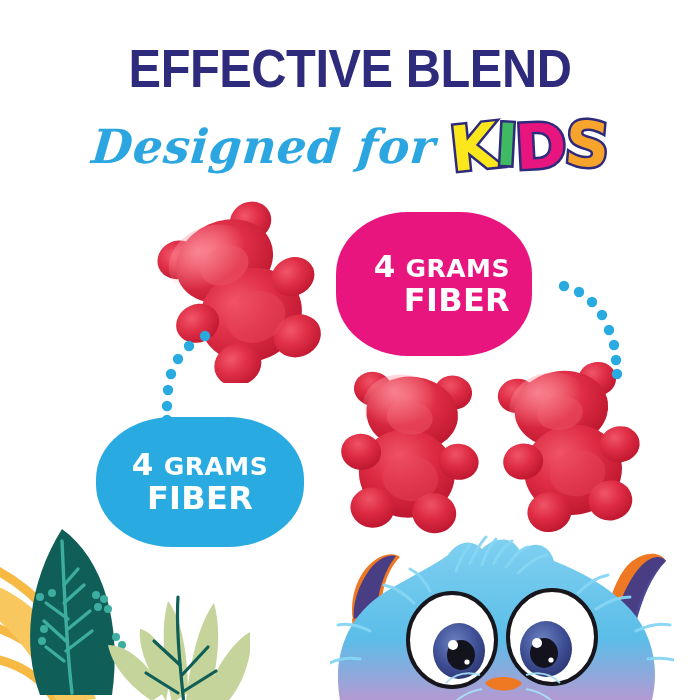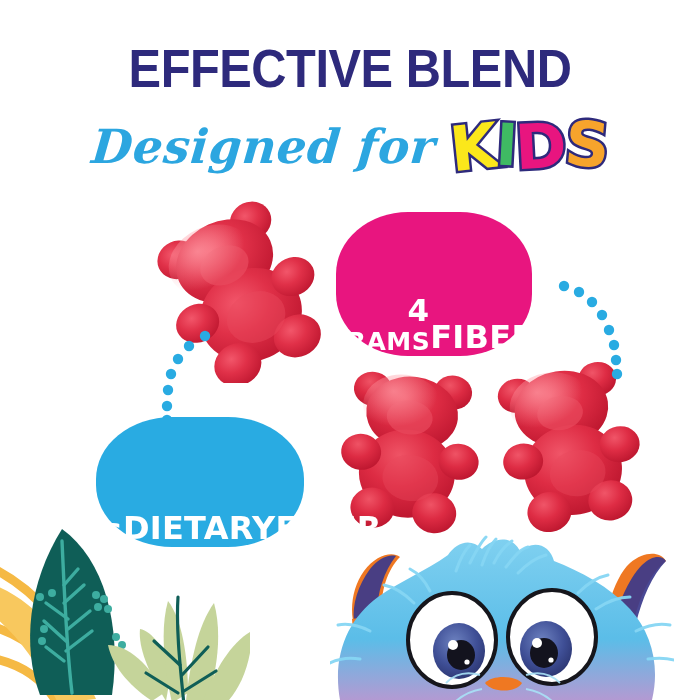--- a/index.html
+++ b/index.html
@@ -77,23 +77,22 @@
   .kids .k4 { color: #f7a42c; transform: rotate(5deg) translateY(-1px); }
 
   
   .badge {
     position: absolute;
     box-sizing: border-box;
     color: #ffffff;
     font-family: "DejaVu Sans", sans-serif;
     font-weight: bold;
     display: flex;
-    flex-direction: row;
+    flex-direction: column;
     justify-content: center;
-    align-items: flex-end;
   }
   .badge .l-small {
     font-size: 25px;
     letter-spacing: 0.5px;
     line-height: 1.12;
   }
   .badge .l-big {
     font-size: 32px;
     letter-spacing: 0.3px;
     line-height: 1.12;
@@ -290,21 +289,20 @@
       <span>GRAMS</span>
     </div>
     <div class="l-big">FIBER</div>
   </div>
 
   <div class="badge" id="badge-dietary">
     <div class="l-small">
       <span class="num">4</span>
       <span>GRAMS</span>
     </div>
-    <div class="l-big">DIETARY</div>
     <div class="l-big">FIBER</div>
   </div>
 
   <svg id="foliage" viewBox="0 0 250 175">
 
     <g fill="none" stroke="#f5b944" stroke-width="9" stroke-linecap="round">
       <path d="M-10 70 C 30 86, 62 118, 86 166"></path>
       <path d="M-14 100 C 22 108, 52 132, 72 172"></path>
       <path d="M-16 132 C 14 136, 40 150, 56 176"></path>
       <path d="M-6 44 C 34 64, 66 100, 94 156"></path>

